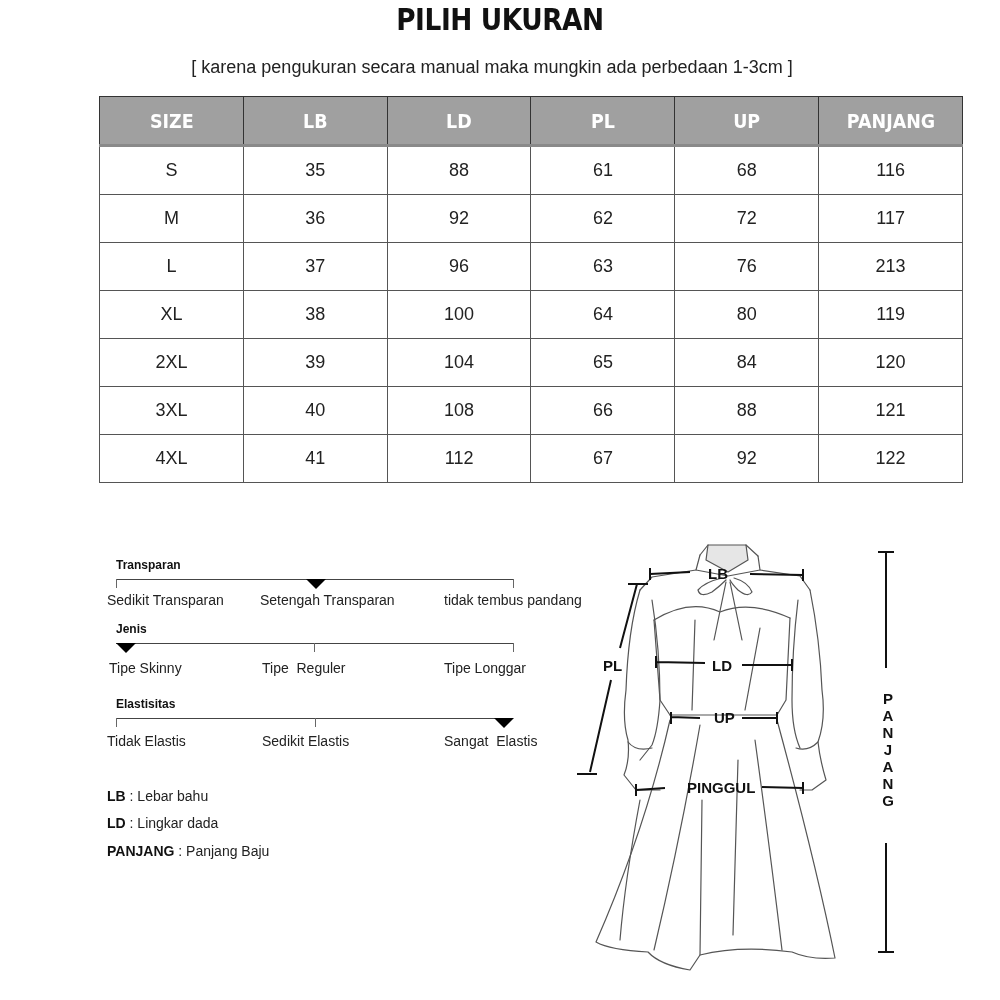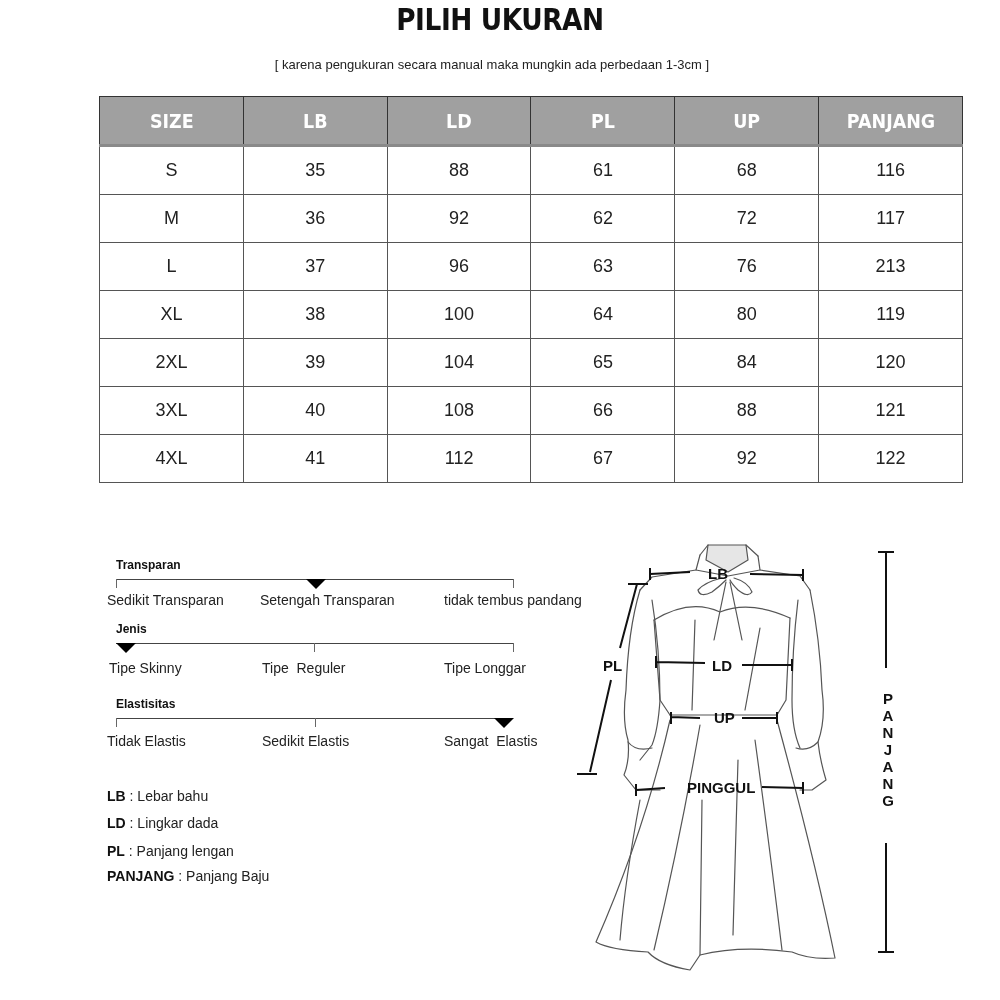--- a/index.html
+++ b/index.html
@@ -1,18 +1,18 @@
 <!DOCTYPE html>
 <html><head>
 <meta charset="utf-8">
 <style>
   html, body { margin: 0; padding: 0; background: #ffffff; }
   body { width: 1000px; height: 1000px; position: relative; overflow: hidden; font-family: "Liberation Sans", sans-serif; color: #111; }
   .title { position: absolute; top: 2px; left: 0; width: 1000px; text-align: center; font-family: "DejaVu Sans", sans-serif; font-weight: bold; font-size: 30px; letter-spacing: -0.5px; color: #111; transform: scaleX(0.88); }
-  .subtitle { position: absolute; top: 57px; left: 0; width: 984px; text-align: center; font-size: 13px; color: #222; }
+  .subtitle { position: absolute; top: 57px; left: 0; width: 984px; text-align: center; font-size: 18px; color: #222; }
   table.size { position: absolute; top: 96px; left: 99px; width: 864px; border-collapse: collapse; table-layout: fixed; }
   table.size th { background: #a0a0a0; color: #fff; height: 47px; font-family: "DejaVu Sans", sans-serif; font-weight: bold; font-size: 19px; border: 1px solid #333; border-bottom: 3px solid #8a8a8a; padding: 0; text-align: center; }
   table.size th span { display: inline-block; transform: scaleX(0.92); }
   table.size td { height: 47px; border: 1px solid #555; text-align: center; font-size: 18px; color: #222; padding: 0; }
   .scale { position: absolute; left: 106px; width: 500px; }
   .scale-title { position: absolute; left: 10px; font-weight: bold; font-size: 12px; color: #111; }
   .scale-line { position: absolute; left: 10px; width: 397px; height: 1px; background: #444; }
   .tick { position: absolute; width: 1px; height: 9px; background: #666; }
   .marker { position: absolute; width: 0; height: 0; border-left: 10px solid transparent; border-right: 10px solid transparent; border-top: 10px solid #000; }
   .scale-label { position: absolute; font-size: 14px; color: #222; white-space: nowrap; text-align: center; }
@@ -130,21 +130,20 @@
   <div class="tick" style="left:209px;top:23px;"></div>
   <div class="marker" style="left:388px;top:23px;"></div>
   <div class="scale-label" style="left:1px;top:38px;">Tidak Elastis</div>
   <div class="scale-label" style="left:156px;top:38px;">Sedikit Elastis</div>
   <div class="scale-label" style="left:338px;top:38px;white-space:pre;">Sangat  Elastis</div>
 </div>
 
 <div class="legend">
   <div class="legend-row" style="height:27px;"><b>LB</b><span style="white-space:pre;"> : </span><span>Lebar bahu</span></div>
   <div class="legend-row" style="height:28px;"><b>LD</b><span style="white-space:pre;"> : </span><span>Lingkar dada</span></div>
-  <div class="legend-row" style="height:25px;"><b>PL</b><span style="white-space:pre;"> : </span><span>Panjang lengan</span></div>
   <div class="legend-row"><b>PANJANG</b><span style="white-space:pre;"> : </span><span>Panjang Baju</span></div>
 </div>
 
 <svg class="diagram" viewBox="570 530 360 450" width="360" height="450" style="left:570px;top:530px;">
   <g fill="none" stroke="#555" stroke-width="1.2" stroke-linejoin="round" stroke-linecap="round">
 
     <path d="M708 545 L746 545 L748 560 L728 572 L706 560 Z" fill="#e6e6e6"></path>
     <path d="M700 555 L708 545 M746 545 L758 556"></path>
     <path d="M700 555 L696 570 L728 576 L760 570 L758 556"></path>
 

